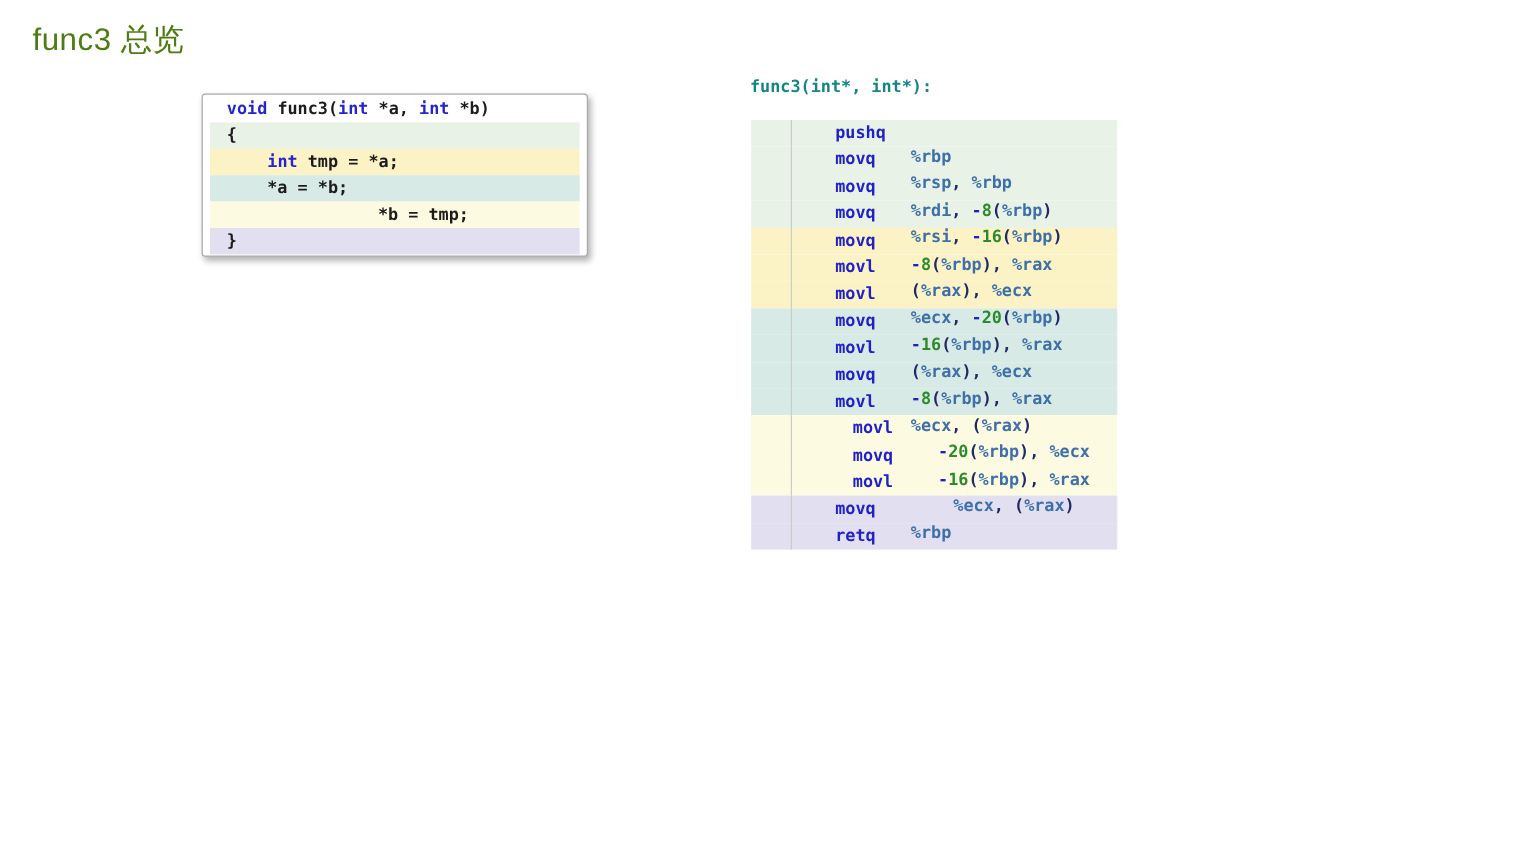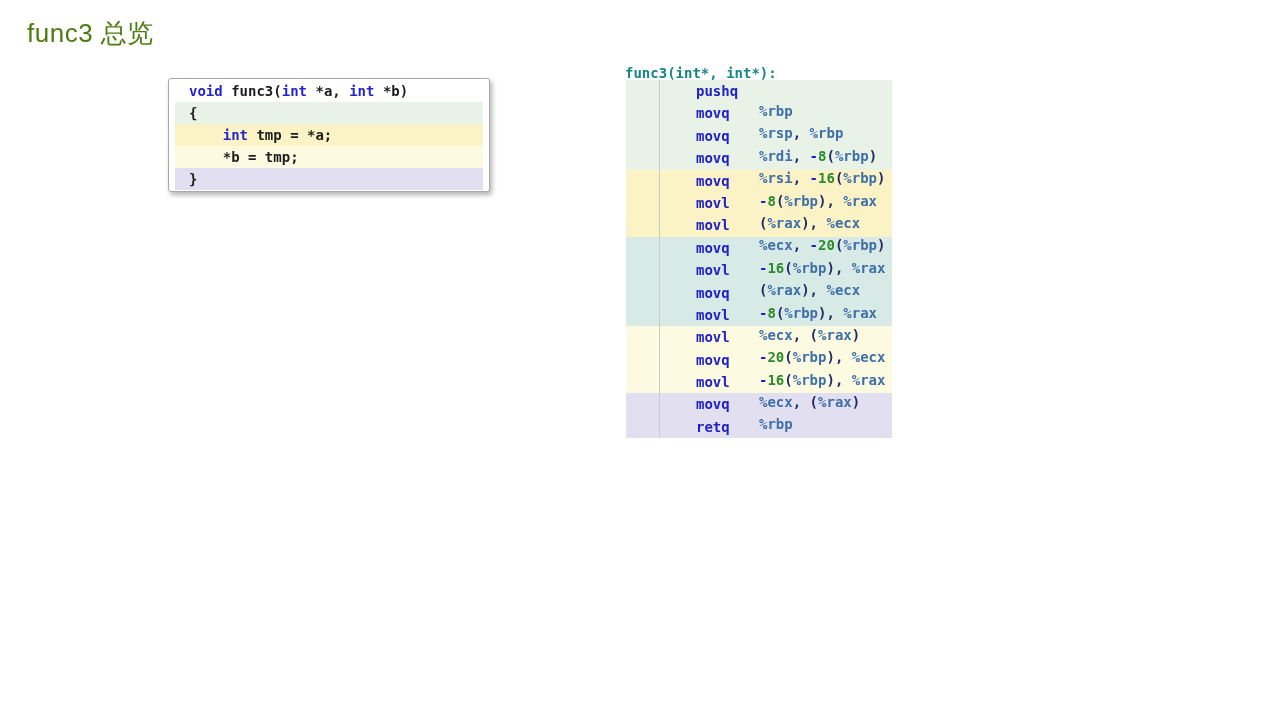--- a/index.html
+++ b/index.html
@@ -37,21 +37,21 @@
   }
   .src-row .kw{color:var(--kw);}
   
   .asm-label{
     position:absolute; left:625px; top:65px;
     font-family:"DejaVu Sans Mono","Liberation Mono",monospace;
     font-size:14px; font-weight:bold; color:var(--label-teal);
     white-space:pre;
   }
   .asm-table{
-    position:absolute; left:626px; top:80px; width:266px;
+    position:absolute; left:626px; top:100px; width:305px;
   }
   .asm-row{
     display:flex; height:22.4px; line-height:22.4px;
     font-family:"DejaVu Sans Mono","Liberation Mono",monospace;
     font-size:14px; font-weight:bold;
   }
   .asm-gutter{
     width:34px; flex:0 0 34px;
     border-right:1px solid #c9cdc9;
   }
@@ -61,33 +61,34 @@
   }
   .asm-ops{flex:1; white-space:pre; color:var(--pun);margin-top:20px;}
   .t-reg{color:var(--reg);}
   .t-num{color:var(--num);}
   .t-min{color:var(--mn);}
   .t-pun{color:var(--pun);}
   .bg-none{background:transparent;}
   .bg-green{background:var(--band-green);}
   .bg-yellow{background:var(--band-yellow);}
   .bg-teal{background:var(--band-teal);}
-  .bg-ivory{background:var(--band-ivory);}
+  .bg-ivory{background:var(--band-ivory);text-align:center;}
   .bg-lavender{background:var(--band-lavender);}
 </style>
 </head>
 <body>
 
 <div class="slide-title">func3 总览</div>
 
 <div class="src-box">
   <div class="rows">
       <div class="src-row bg-none"><span class="kw">void</span> func3(<span class="kw">int</span> *a, <span class="kw">int</span> *b)</div>
       <div class="src-row bg-green">{</div>
       <div class="src-row bg-yellow">    <span class="kw">int</span> tmp = *a;</div>
+      <div class="src-row bg-teal">    *a = *b;</div>
       <div class="src-row bg-ivory">    *b = tmp;</div>
       <div class="src-row bg-lavender">}</div>
     </div>
 </div>
 
 <div class="asm-label">func3(int*, int*):</div>
 
 <div class="asm-table">
     <div class="asm-row bg-green">
       <div class="asm-gutter"></div>

